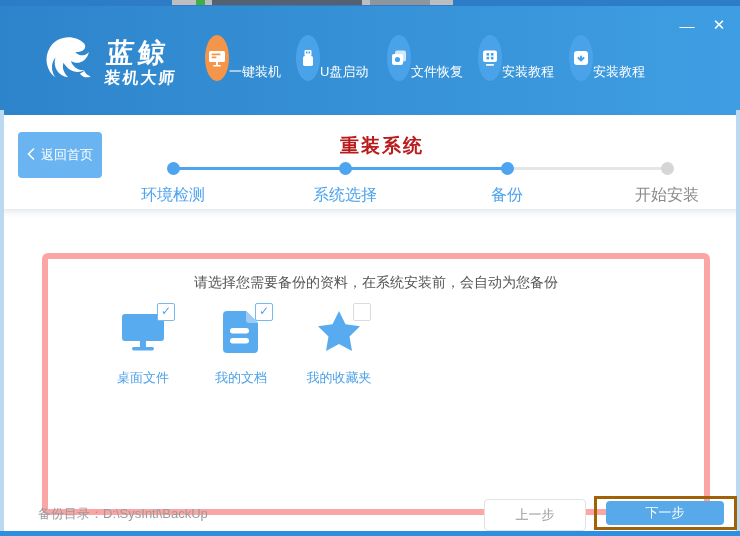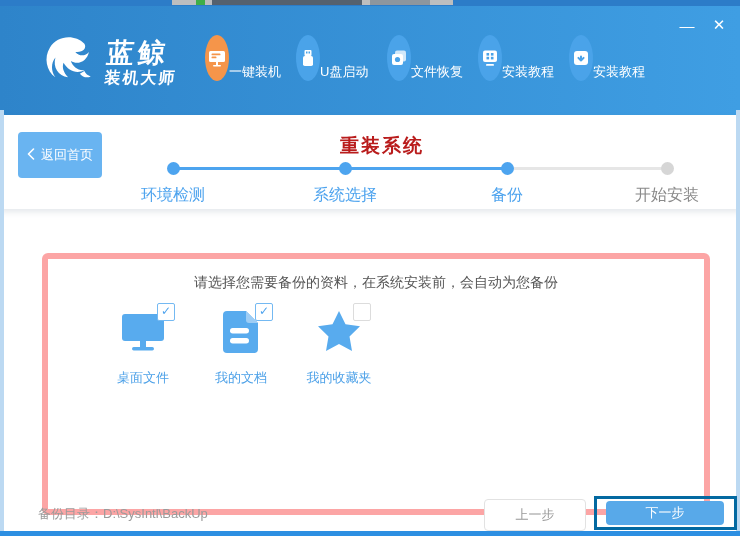--- a/index.html
+++ b/index.html
@@ -65,21 +65,21 @@
     border:1px solid #dcdcdc;border-radius:2px;font-size:12px;line-height:15px;text-align:center;
     color:#4da3ee;font-weight:bold;}
   .checkbox.checked{border-color:#74b9f2;}
   .bk-label{margin-top:12px;font-size:13px;color:#4da1e8;white-space:nowrap;}
   
   .dir-text{position:absolute;left:38px;top:505px;font-size:13px;color:#9b9b9b;z-index:5;}
   .btn-prev{position:absolute;left:484px;top:499px;width:100px;height:30px;background:#fff;
     border:1px solid #e2e2e2;border-radius:4px;color:#999;font-size:13px;
     display:flex;align-items:center;justify-content:center;cursor:pointer;z-index:5;}
   .next-highlight{position:absolute;left:594px;top:496px;width:143px;height:34px;
-    border:3px solid #0369a1;box-sizing:border-box;z-index:50;}
+    border:3px solid #a16207;box-sizing:border-box;z-index:50;}
   .btn-next{position:absolute;left:9px;top:2px;width:118px;height:24px;background:#58a9e9;
     border-radius:4px;color:#fff;font-size:13px;display:flex;align-items:center;justify-content:center;
     cursor:pointer;}
 </style>
 </head>
 <body>
 
 <div class="top-strip">
   <div class="bg-gray"></div>
   <div class="bg-green"></div>

